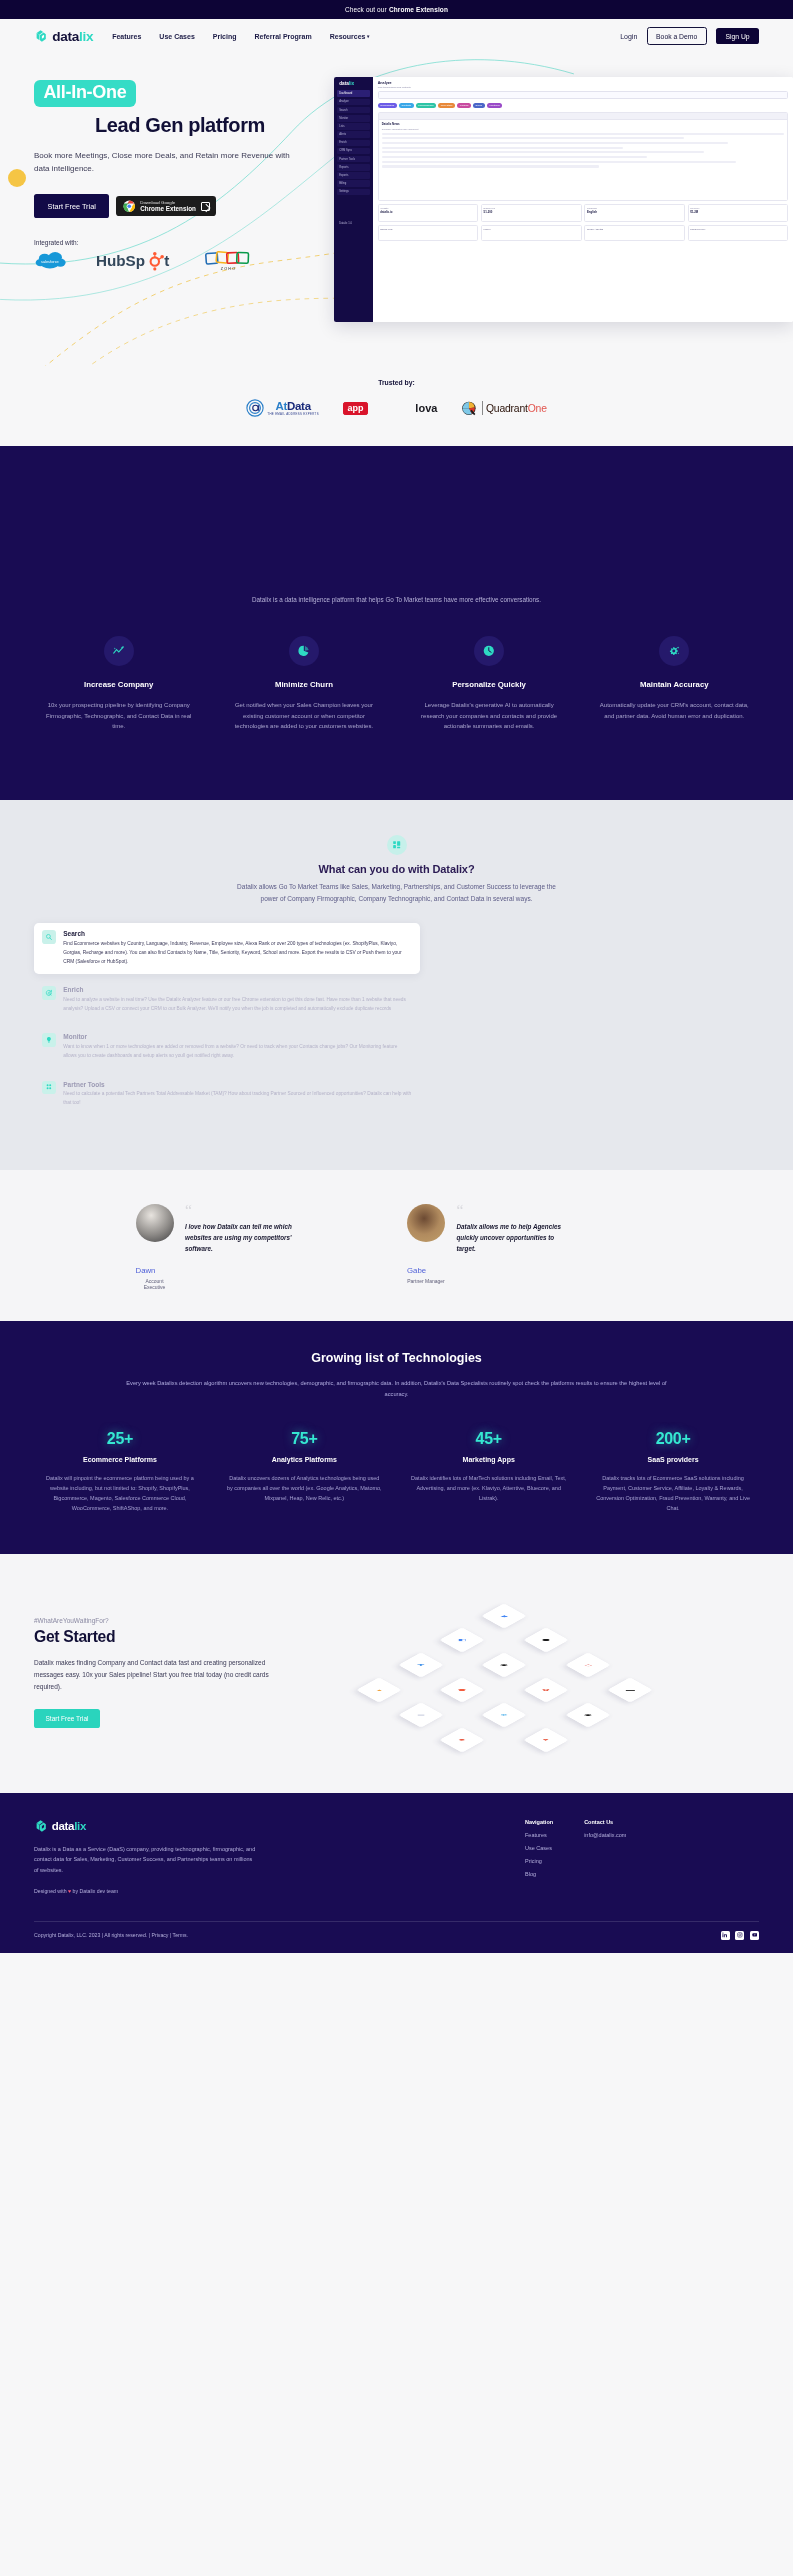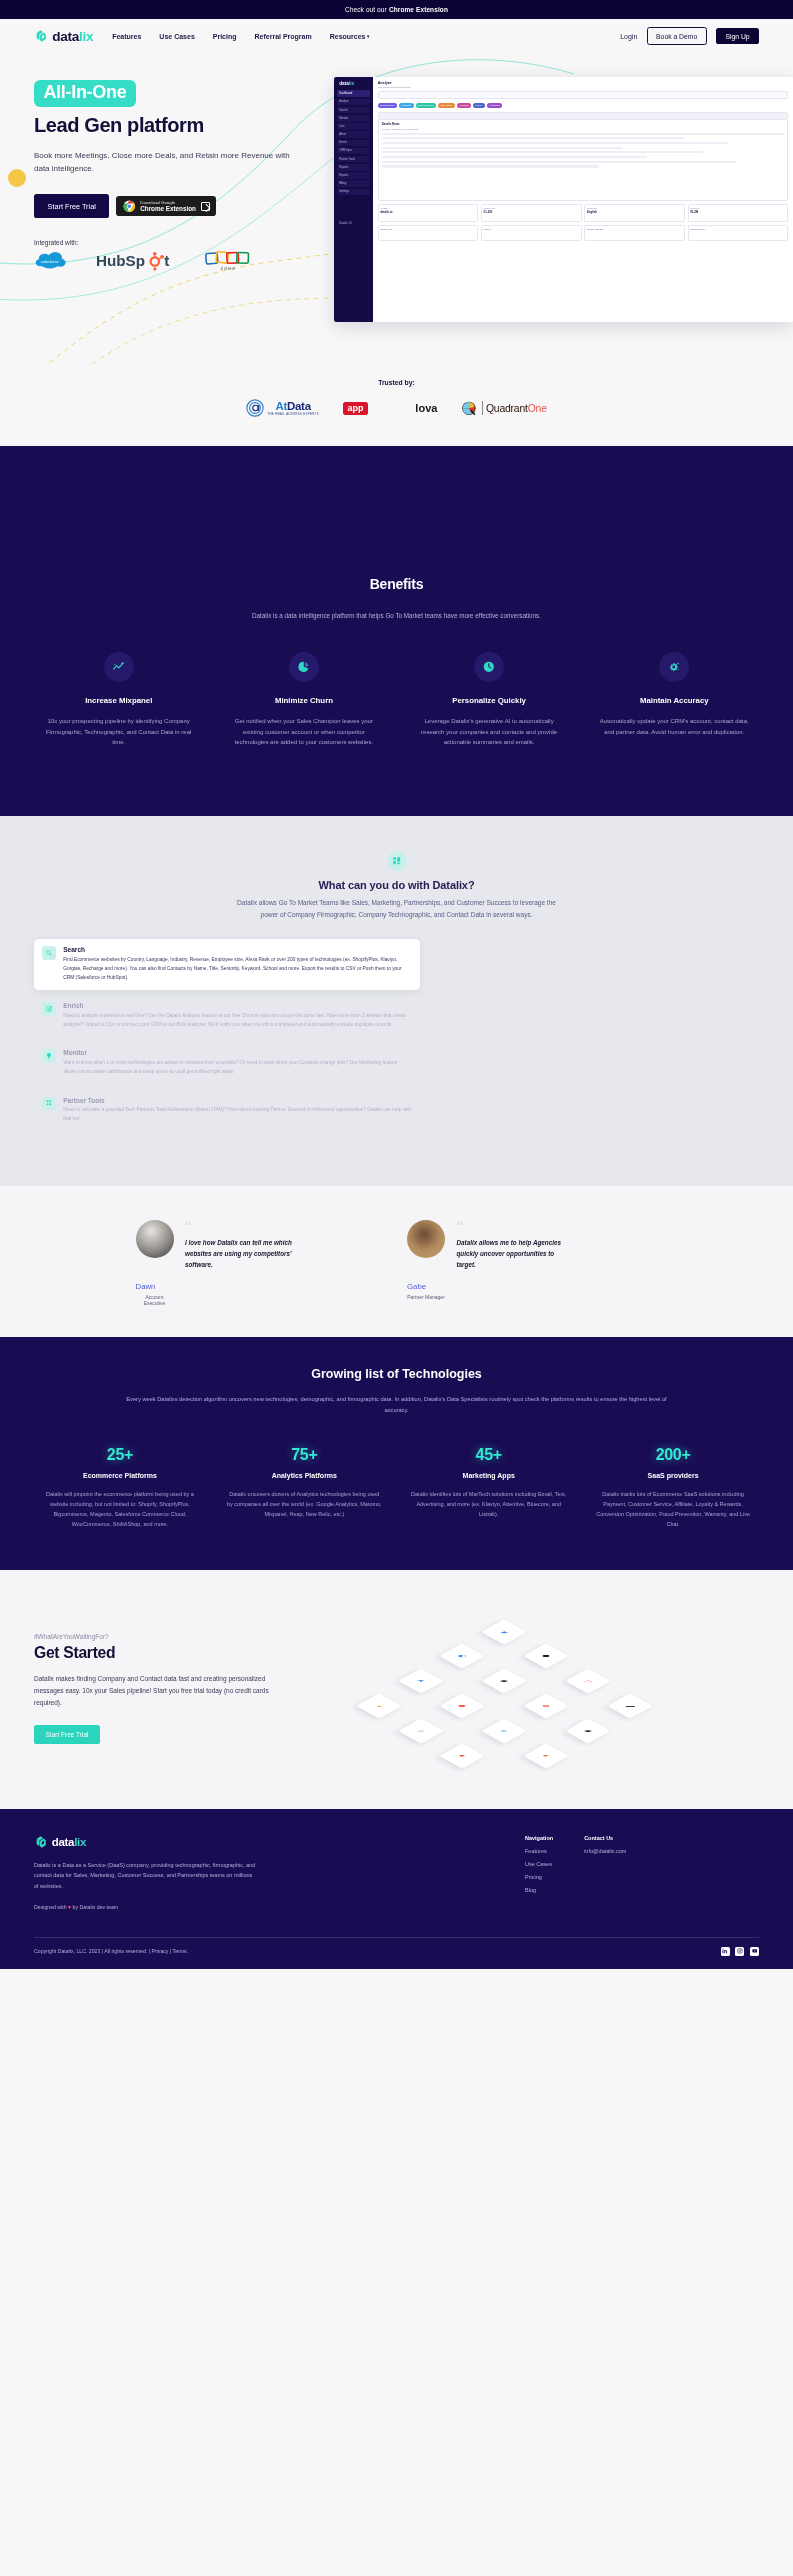--- a/index.html
+++ b/index.html
@@ -64,21 +64,21 @@
   }
   .hero-inner { display: flex; }
   .hero-left { width: 292px; position: relative; z-index: 3; }
   .pill {
     display: inline-block; background: #35dcc6; color: #fff;
     font-size: 18px; font-weight: 800; letter-spacing: -0.3px;
     padding: 2.6px 9.4px 4.2px 9.4px; border-radius: 6px; line-height: 1.1;
   }
   .hero-h1 {
     font-size: 20px; font-weight: 800; letter-spacing: -0.4px; color: #121037;
-    margin-top: 7.3px; line-height: 1.15;
+    margin-top: 7.3px; line-height: 1.15; text-align: center;
   }
   .hero-sub {
     margin-top: 13.6px; font-size: 8px; line-height: 1.55; color: #3c3b55; max-width: 261px;
   }
   .hero-cta { display: flex; align-items: center; gap: 6.8px; margin-top: 19px; }
   .btn-trial {
     background: #120a47; color: #fff; border: none; border-radius: 2.6px;
     padding: 7.3px 13.6px; font-size: 7.3px; font-weight: 500; cursor: pointer; font-family: inherit;
   }
   .btn-chrome {
@@ -513,33 +513,32 @@
         <path d="M19 20 L4 20 A15 15 0 0 1 19 5 Z" fill="#7fc9e8"></path>
         <path d="M24 25 L33 35" stroke="#1b1b1b" stroke-width="4"></path>
       </svg>
       <div class="qbar"></div>
       <div class="qname"><span class="q1">Quadrant</span><span class="q2">One</span></div>
     </div>
   </div>
 </div>
 
 <div class="benefits">
-  <div class="sec-h2">Benefits</div>
   <div class="sec-sub">Datalix is a data intelligence platform that helps Go To Market teams have more effective conversations.</div>
   <div class="ben-grid">
 
     <div>
       <div class="ben-icon">
         <svg width="13.6" height="13.6" viewBox="0 0 24 24">
           <path d="M3 16 L8 10 L12 14 L20 5" fill="none" stroke="#2ed9c3" stroke-width="1.9" stroke-linecap="round"></path>
           <path d="M18 3.2 l.7 1.9 1.9.7-1.9.7-.7 1.9-.7-1.9-1.9-.7 1.9-.7z" fill="#2ed9c3"></path>
           <path d="M5 6 l.5 1.3 1.3.5-1.3.5-.5 1.3-.5-1.3-1.3-.5 1.3-.5z" fill="#2ed9c3"></path>
         </svg>
       </div>
-      <div class="ben-title">Increase Mixpanel</div>
+      <div class="ben-title">Increase Company</div>
       <div class="ben-text">10x your prospecting pipeline by identifying Company Firmographic, Technographic, and Contact Data in real time.</div>
     </div>
 
     <div>
       <div class="ben-icon">
         <svg width="13.6" height="13.6" viewBox="0 0 24 24">
           <path d="M12 3 A9 9 0 1 0 20 15 L12 12 Z" fill="#2ed9c3"></path>
           <path d="M14 3.4 A9 9 0 0 1 20.6 10.4 L14 12 Z" fill="#2ed9c3" opacity=".55"></path>
         </svg>
       </div>

